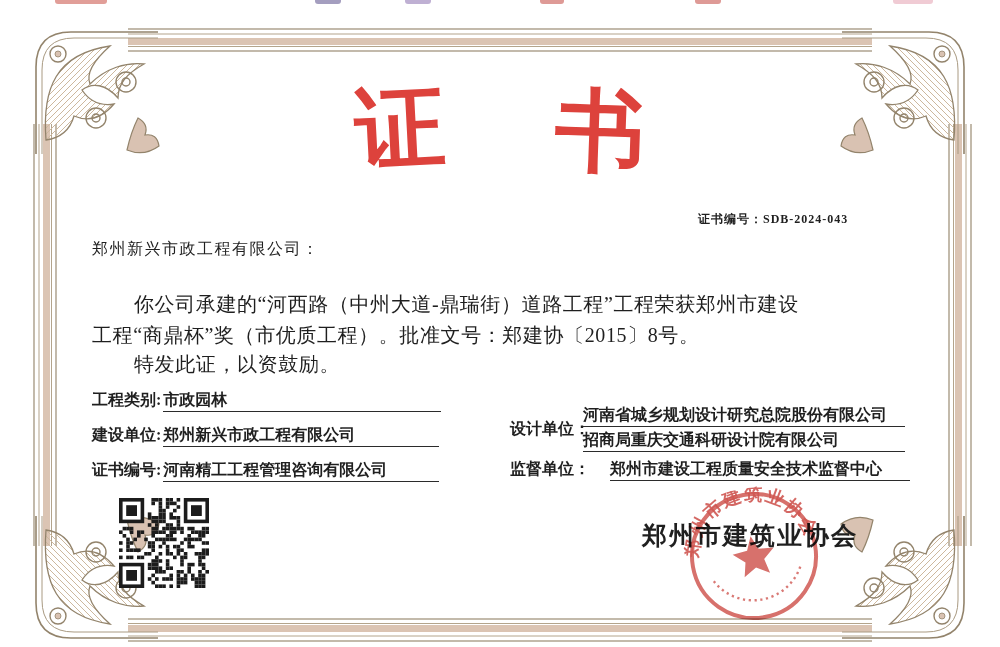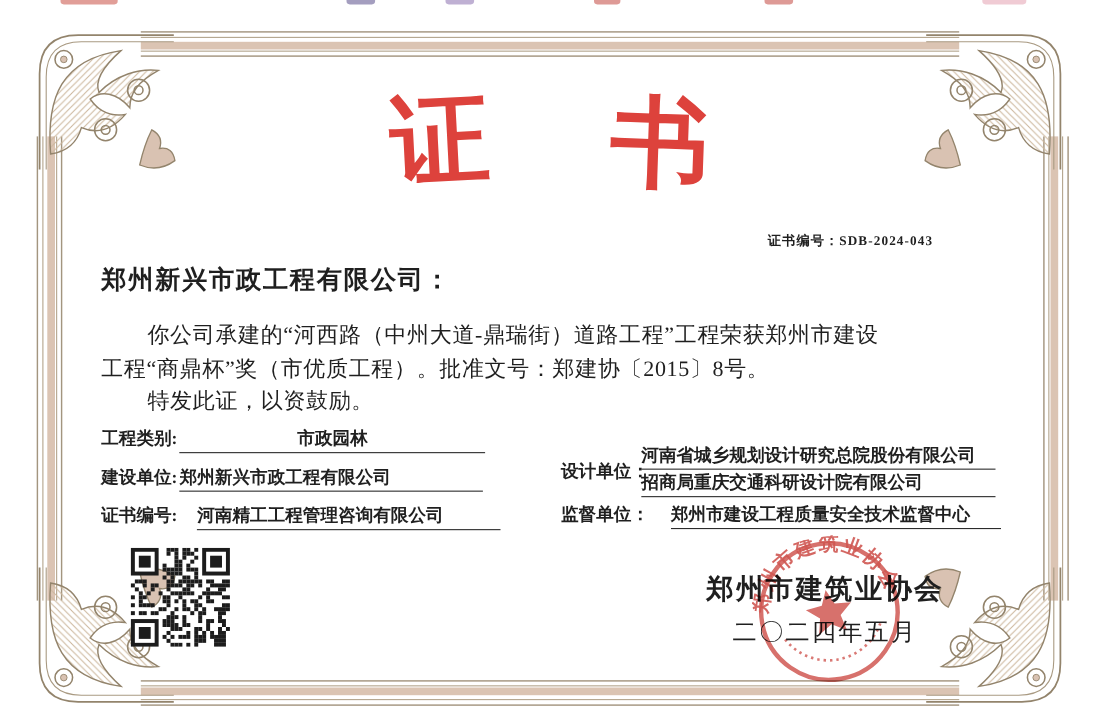--- a/index.html
+++ b/index.html
@@ -11,35 +11,35 @@
   
   .frag{position:absolute;top:0;height:4px;border-radius:0 0 3px 3px;opacity:.55}
   
   .frame-svg{position:absolute;left:0;top:0;width:1000px;height:647px;pointer-events:none}
   
   .title{position:absolute;top:84px;left:0;width:100%;display:flex;justify-content:center;gap:110px;
          color:#dd423c;font-size:90px;font-weight:bold;line-height:1}
   .title .c1{transform:rotate(-3deg)}
   .title .c2{transform:rotate(2deg) translateY(3px)}
   .serial{position:absolute;top:211px;left:698px;font-size:12px;font-weight:600;letter-spacing:1px}
-  .recipient{position:absolute;top:239px;left:92px;font-size:23px;font-weight:bold;letter-spacing:1.5px}
+  .recipient{position:absolute;top:239px;left:92px;font-size:16px;font-weight:normal;letter-spacing:1.5px}
   .bline{position:absolute;font-size:20px;letter-spacing:.6px;white-space:nowrap}
   .b1{top:291px;left:134px}
   .b2{top:322px;left:92px}
   .b3{top:351px;left:134px}
   
   .frow{position:absolute;font-size:16px;font-weight:bold;white-space:nowrap}
   .u{display:inline-block;border-bottom:1.6px solid #2b2b2b;line-height:1.45}
   .lbl{display:inline-block}
   .cat-row{top:388px;left:92px}
-  .cat-row .u{width:278px;text-align:center;margin-left:2px}
+  .cat-row .u{width:278px;text-align:left;margin-left:2px}
   .builder-row{top:423px;left:92px}
   .builder-row .u{width:276px;margin-left:2px}
   .superv-row{top:458px;left:92px}
-  .superv-row .u{width:276px;margin-left:18px}
+  .superv-row .u{width:276px;margin-left:2px}
   .design-lbl{top:419px;left:510px}
   .design-v1{top:403px;left:583px}
   .design-v2{top:428px;left:583px}
   .design-v1 .u,.design-v2 .u{width:322px}
   .oversight-row{top:457px;left:510px}
   .oversight-row .u{width:300px;margin-left:20px}
   
   .qr{position:absolute;left:117px;top:498px;width:94px;height:90px}
   .issuer-block{position:absolute;left:620px;top:519px;width:260px;text-align:center}
   .issuer{font-size:25px;letter-spacing:2px;font-weight:600}
@@ -336,21 +336,20 @@
         <rect x="80" y="8" width="12" height="12" fill="#1c1c1c"></rect>
         <rect x="0" y="72" width="28" height="28" fill="#1c1c1c"></rect>
         <rect x="4" y="76" width="20" height="20" fill="#fff"></rect>
         <rect x="8" y="80" width="12" height="12" fill="#1c1c1c"></rect>
       </g>
     </svg>
 </div>
 
 <div class="issuer-block">
   <div class="issuer">郑州市建筑业协会</div>
-  <div class="issue-date">二〇二四年五月</div>
 </div>
 
 <svg class="seal" viewBox="0 0 136 136">
   <circle cx="68" cy="68" r="62" fill="none" stroke="#c9403a" stroke-width="4" opacity="0.85"></circle>
   <path id="sealArc" d="M12,68 A56,56 0 0 1 124,68" fill="none"></path>
   <text font-size="18" font-weight="bold" fill="#c9403a" opacity="0.9" letter-spacing="2" font-family="'Liberation Serif',serif">
     <textPath href="#sealArc" startOffset="50%" text-anchor="middle">郑州市建筑业协会</textPath>
   </text>
   <path d="M68 48 L73.9 61.6 L88.8 63.0 L77.5 72.8 L80.9 87.4 L68 79.6 L55.1 87.4 L58.5 72.8 L47.2 63.0 L62.1 61.6 Z" fill="#c9403a" opacity="0.85"></path>
   <path d="M24,86 A50,50 0 0 0 112,86" fill="none" stroke="#c9403a" stroke-width="2.4" stroke-dasharray="2.2,3.6" opacity="0.8"></path>

